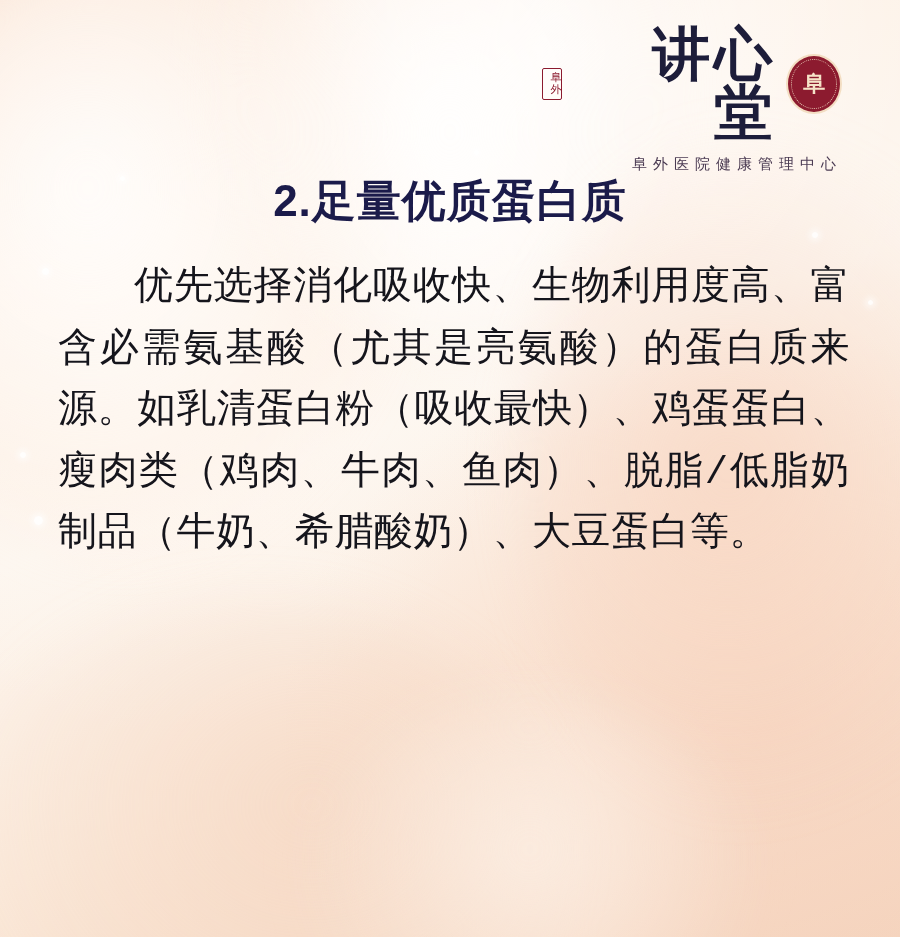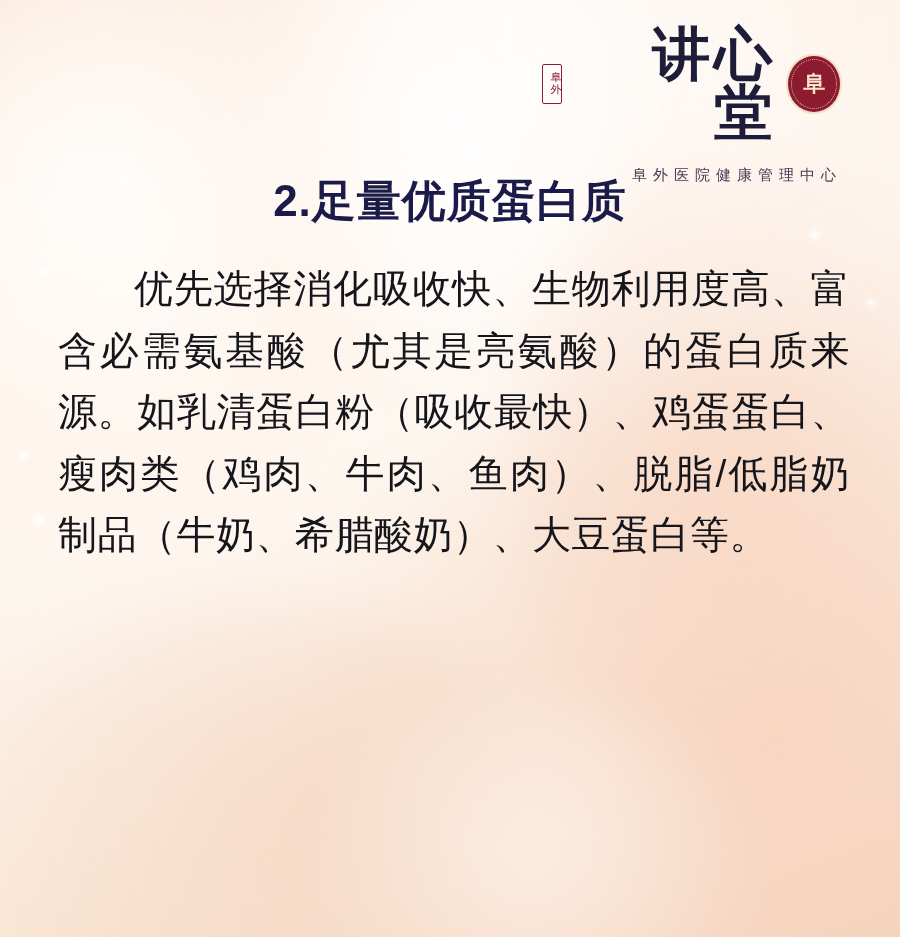--- a/index.html
+++ b/index.html
@@ -73,21 +73,21 @@
     text-align: right;
   }
   .logo-row {
     display: flex;
     align-items: center;
     justify-content: flex-end;
     gap: 10px;
   }
   .logo-seal {
     width: 22px;
-    height: 40px;
+    height: 32px;
     border: 1px solid #8c1b2f;
     border-radius: 2px;
     color: #8c1b2f;
     font-size: 11px;
     line-height: 1.05;
     font-family: "Liberation Serif", serif;
     display: flex;
     flex-direction: column;
     align-items: center;
     justify-content: center;
@@ -126,21 +126,21 @@
     border-radius: 50%;
     border: 1px dotted rgba(246,227,200,0.85);
   }
   .logo-badge .mark {
     position: relative;
     font-family: "Liberation Serif", serif;
     font-size: 22px;
     line-height: 1;
   }
   .logo-sub {
-    margin-top: 24px;
+    margin-top: 13px;
     font-family: "Liberation Serif", serif;
     font-size: 15px;
     color: #4a3a52;
     letter-spacing: 6px;
     white-space: nowrap;
   }
 
   
   .heading {
     position: absolute;
@@ -154,21 +154,21 @@
     color: #1b1b4a;
     letter-spacing: 1px;
   }
 
   
   .content {
     position: absolute;
     left: 58px;
     right: 50px;
     top: 258px;
-    font-family: Liberation Sans, sans-serif;
+    font-family: Liberation Mono, monospace;
     color: #15151c;
   }
   .para {
     font-size: 39px;
     line-height: 1.58;
     text-align: justify;
     text-align-last: left;
     letter-spacing: 0.5px;
     margin: 0;
   }

